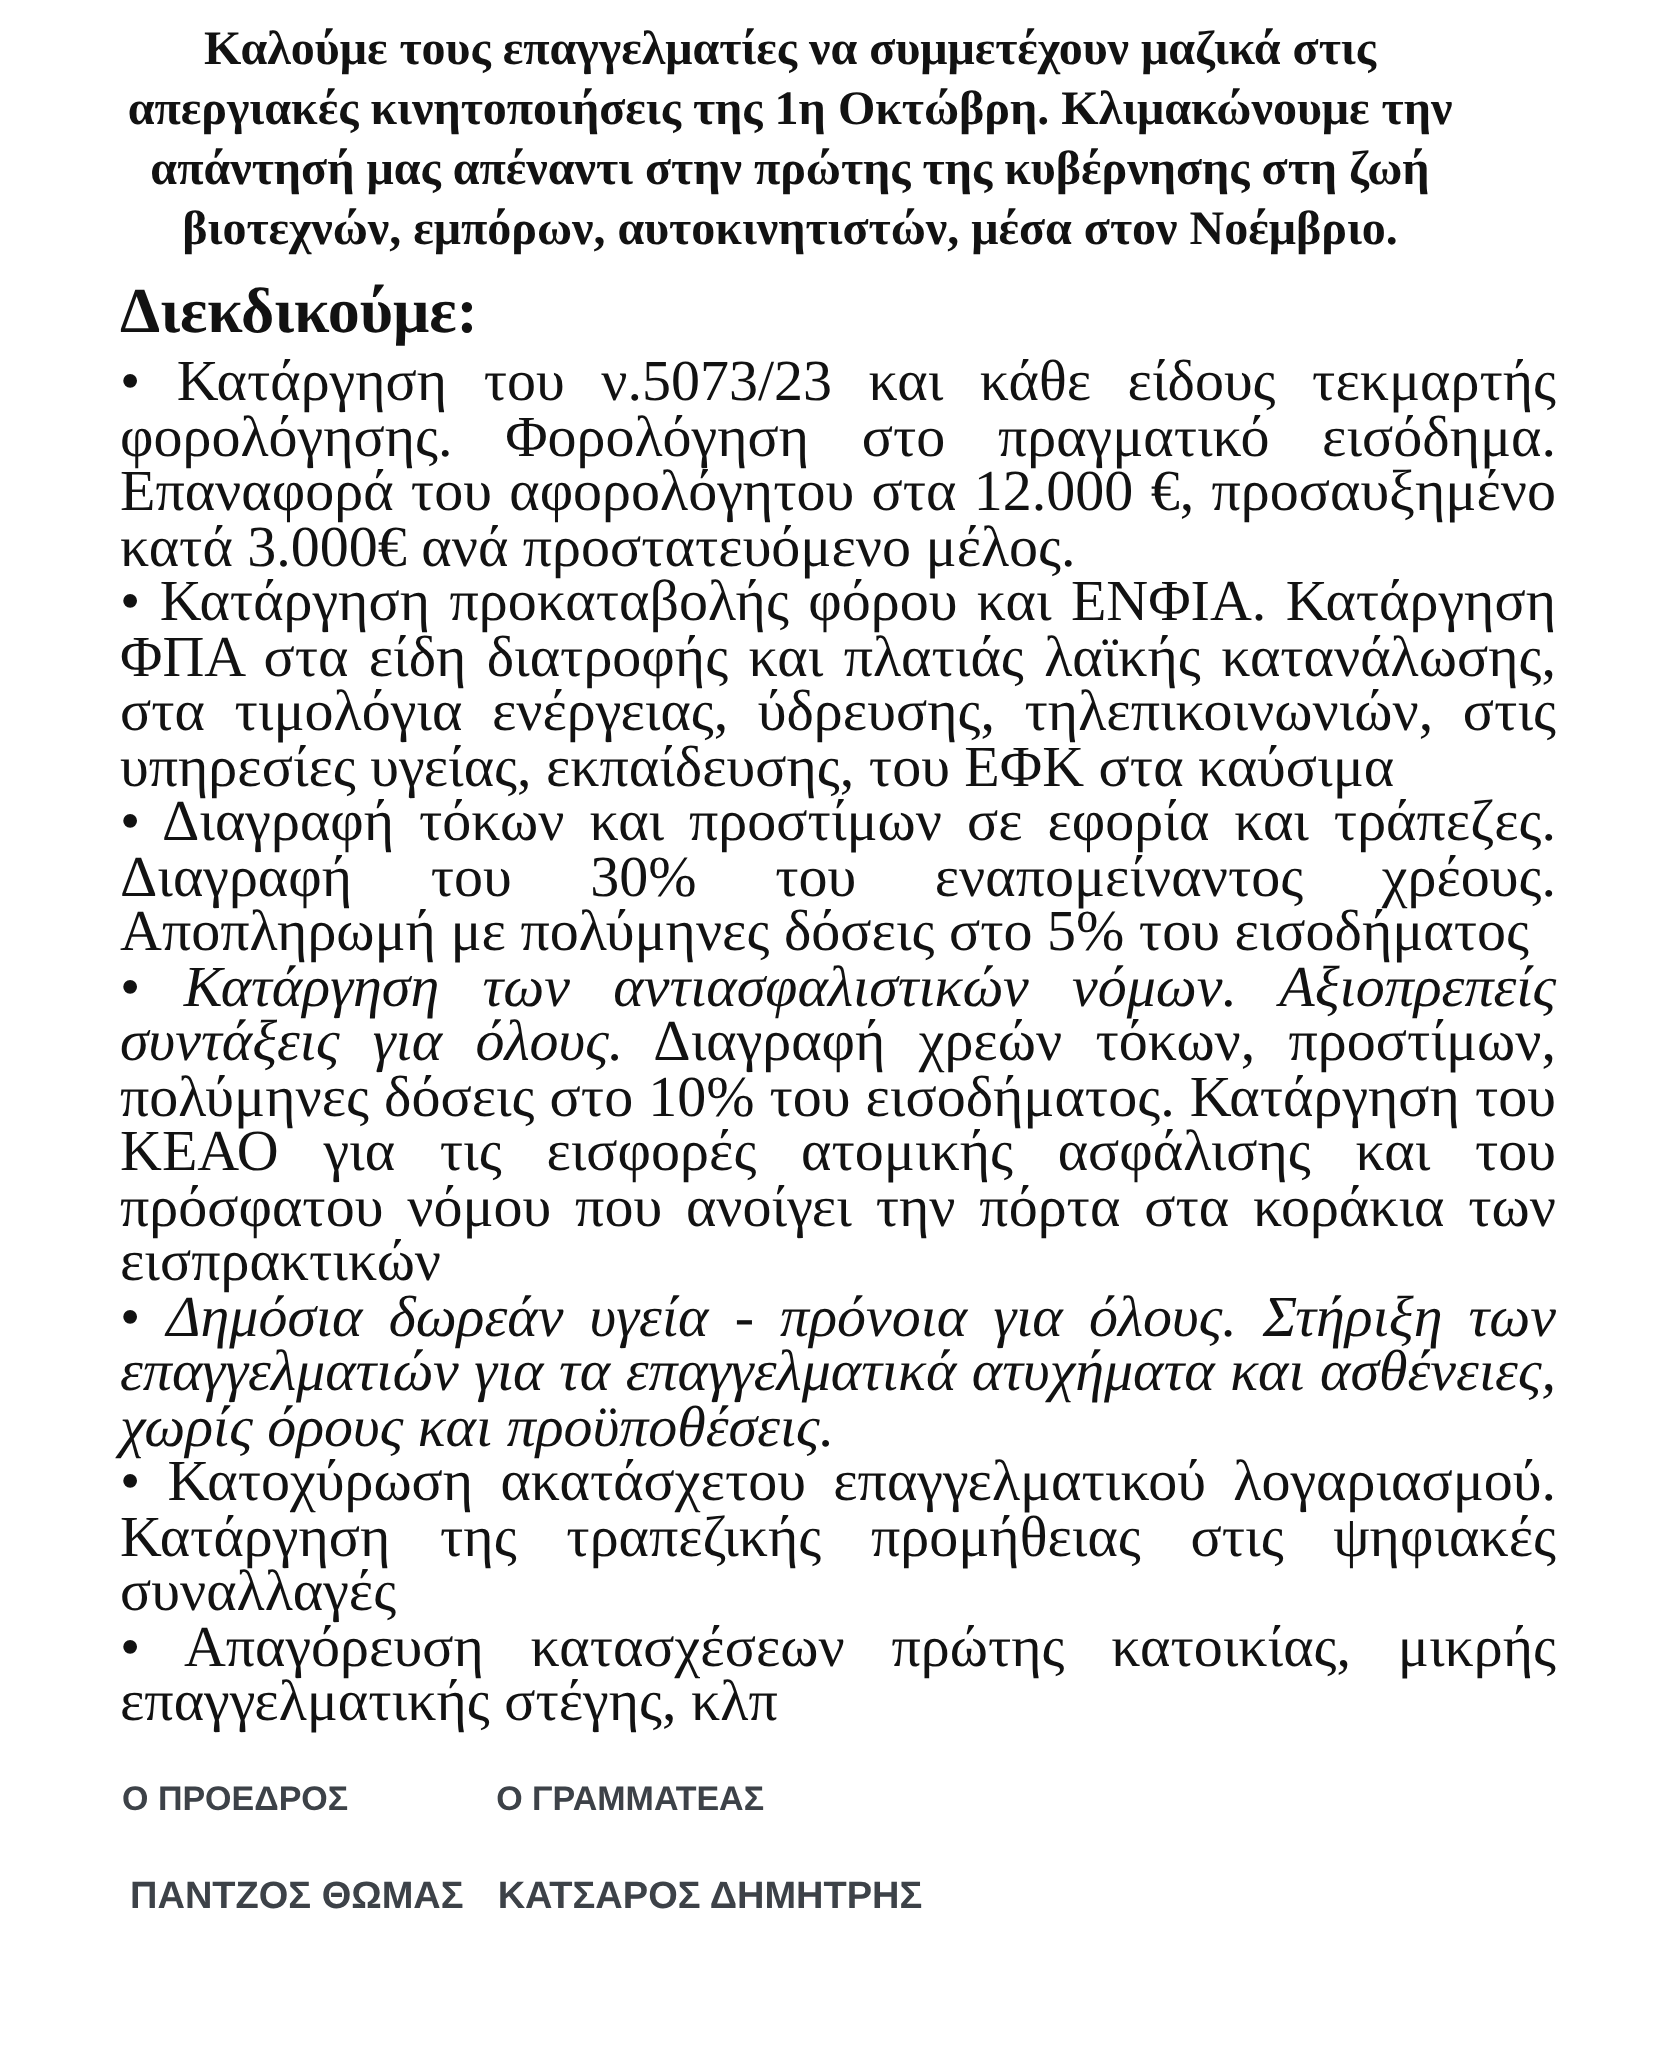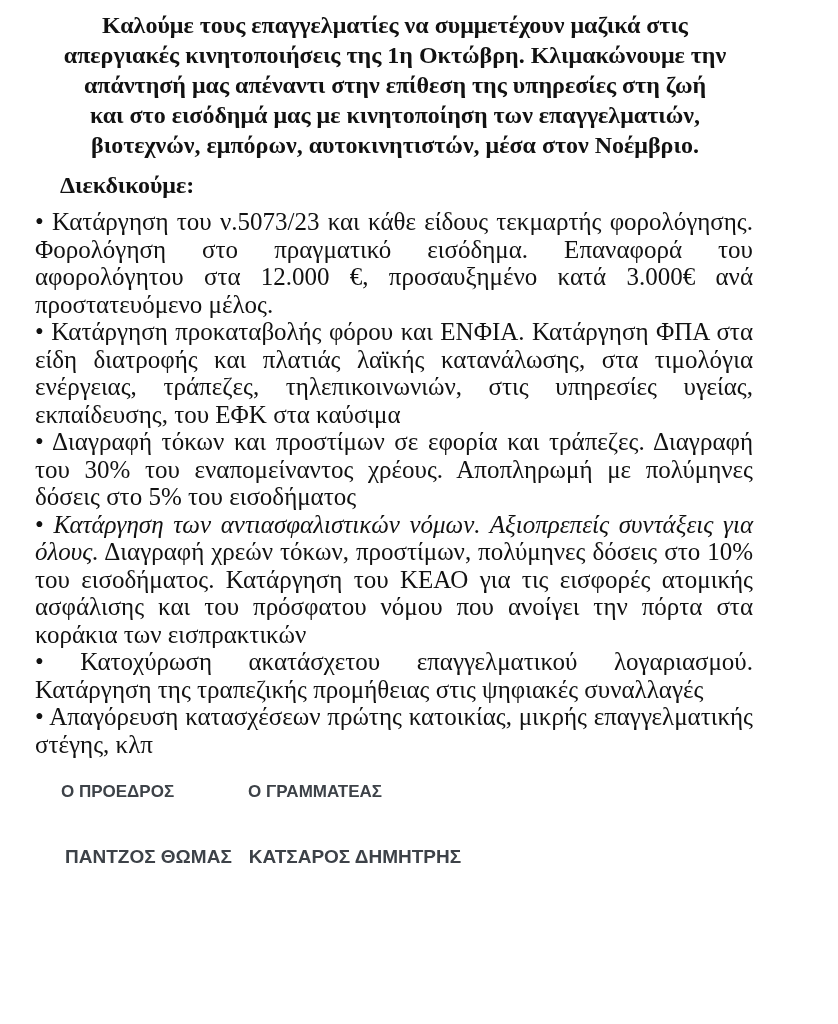--- a/index.html
+++ b/index.html
@@ -24,29 +24,29 @@
     font-size: 24px;
     line-height: 30px;
   }
   .intro .line {
     white-space: nowrap;
   }
   
   .demands-heading {
     margin: 11px 0 9px 60px;
     font-weight: bold;
-    font-size: 24px;
+    font-size: 32px;
     line-height: 28px;
   }
   
   .demands {
     width: 718px;
-    margin-left: 35px;
+    margin-left: 60px;
     text-align: justify;
-    font-size: 25px;
+    font-size: 29px;
     line-height: 27.5px;
   }
   .demands p {
     margin: 0;
   }
   .it {
     font-style: italic;
   }
   
   .board-line {
@@ -62,48 +62,48 @@
     display: flex;
     margin: 24px 0 0 61px;
     gap: 74px;
     font-family: "Liberation Sans", sans-serif;
     font-weight: bold;
     font-size: 17px;
     color: #3d4248;
   }
   .names-row {
     display: flex;
-    margin: 44px 0 0 65px;
+    margin: 28px 0 0 65px;
     gap: 17px;
     font-family: "Liberation Sans", sans-serif;
     font-weight: bold;
     font-size: 19px;
     color: #3d4248;
   }
 </style>
 </head>
 <body>
 
 <div class="page">
 
   <div class="intro">
     <div class="line">Καλούμε τους επαγγελματίες να συμμετέχουν μαζικά στις</div>
     <div class="line">απεργιακές κινητοποιήσεις της 1η Οκτώβρη. Κλιμακώνουμε την</div>
-    <div class="line">απάντησή μας απέναντι στην επίθεση της υπηρεσίες στη ζωή</div>
-    <div class="line">και στο εισόδημά μας με κινητοποίηση των επαγγελματιών,</div>
+    <div class="line">απάντησή μας απέναντι στην πρώτης της κυβέρνησης στη ζωή</div>
     <div class="line">βιοτεχνών, εμπόρων, αυτοκινητιστών, μέσα στον Νοέμβριο.</div>
   </div>
 
   <div class="demands-heading">Διεκδικούμε:</div>
 
   <div class="demands">
     <p><span>•</span> <span class="it"></span> <span>Κατάργηση του ν.5073/23 και κάθε είδους τεκμαρτής φορολόγησης. Φορολόγηση στο πραγματικό εισόδημα. Επαναφορά του αφορολόγητου στα 12.000 €, προσαυξημένο κατά 3.000€ ανά προστατευόμενο μέλος.</span></p>
-    <p><span>•</span> <span class="it"></span> <span>Κατάργηση προκαταβολής φόρου και ΕΝΦΙΑ. Κατάργηση ΦΠΑ στα είδη διατροφής και πλατιάς λαϊκής κατανάλωσης, στα τιμολόγια ενέργειας, τράπεζες, τηλεπικοινωνιών, στις υπηρεσίες υγείας, εκπαίδευσης, του ΕΦΚ στα καύσιμα</span></p>
+    <p><span>•</span> <span class="it"></span> <span>Κατάργηση προκαταβολής φόρου και ΕΝΦΙΑ. Κατάργηση ΦΠΑ στα είδη διατροφής και πλατιάς λαϊκής κατανάλωσης, στα τιμολόγια ενέργειας, ύδρευσης, τηλεπικοινωνιών, στις υπηρεσίες υγείας, εκπαίδευσης, του ΕΦΚ στα καύσιμα</span></p>
     <p><span>•</span> <span class="it"></span> <span>Διαγραφή τόκων και προστίμων σε εφορία και τράπεζες. Διαγραφή του 30% του εναπομείναντος χρέους. Αποπληρωμή με πολύμηνες δόσεις στο 5% του εισοδήματος</span></p>
     <p><span>•</span> <span class="it">Κατάργηση των αντιασφαλιστικών νόμων. Αξιοπρεπείς συντάξεις για όλους.</span> <span>Διαγραφή χρεών τόκων, προστίμων, πολύμηνες δόσεις στο 10% του εισοδήματος. Κατάργηση του ΚΕΑΟ για τις εισφορές ατομικής ασφάλισης και του πρόσφατου νόμου που ανοίγει την πόρτα στα κοράκια των εισπρακτικών</span></p>
+    <p><span>•</span> <span class="it">Δημόσια δωρεάν υγεία - πρόνοια για όλους. Στήριξη των επαγγελματιών για τα επαγγελματικά ατυχήματα και ασθένειες, χωρίς όρους και προϋποθέσεις.</span> <span></span></p>
     <p><span>•</span> <span class="it"></span> <span>Κατοχύρωση ακατάσχετου επαγγελματικού λογαριασμού. Κατάργηση της τραπεζικής προμήθειας στις ψηφιακές συναλλαγές</span></p>
     <p><span>•</span> <span class="it"></span> <span>Απαγόρευση κατασχέσεων πρώτης κατοικίας, μικρής επαγγελματικής στέγης, κλπ</span></p>
   </div>
 
 
   <div class="sig-row">
     <span>Ο ΠΡΟΕΔΡΟΣ</span>
     <span>Ο ΓΡΑΜΜΑΤΕΑΣ</span>
   </div>
 

